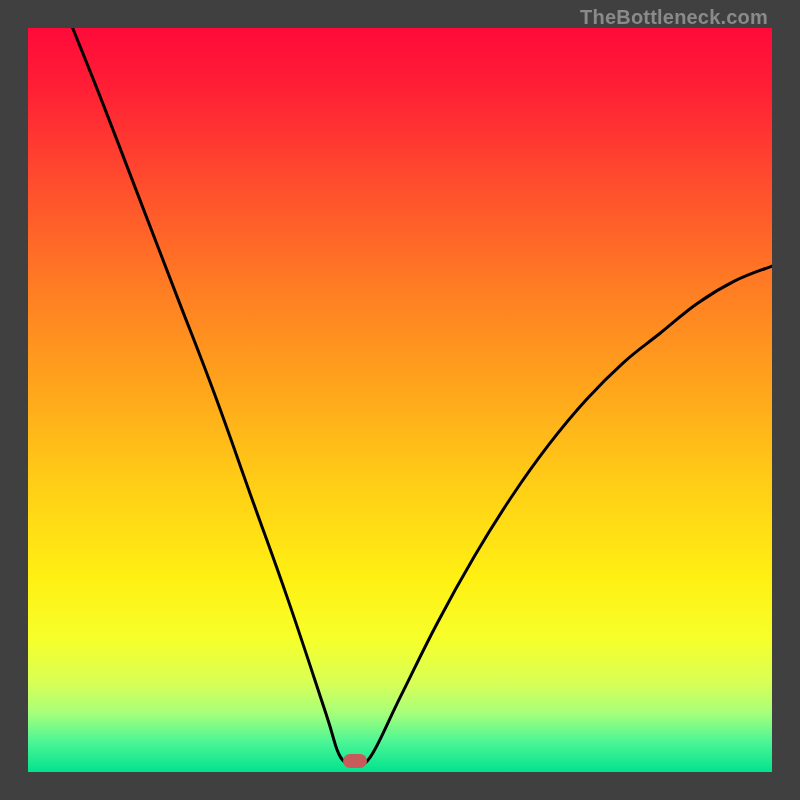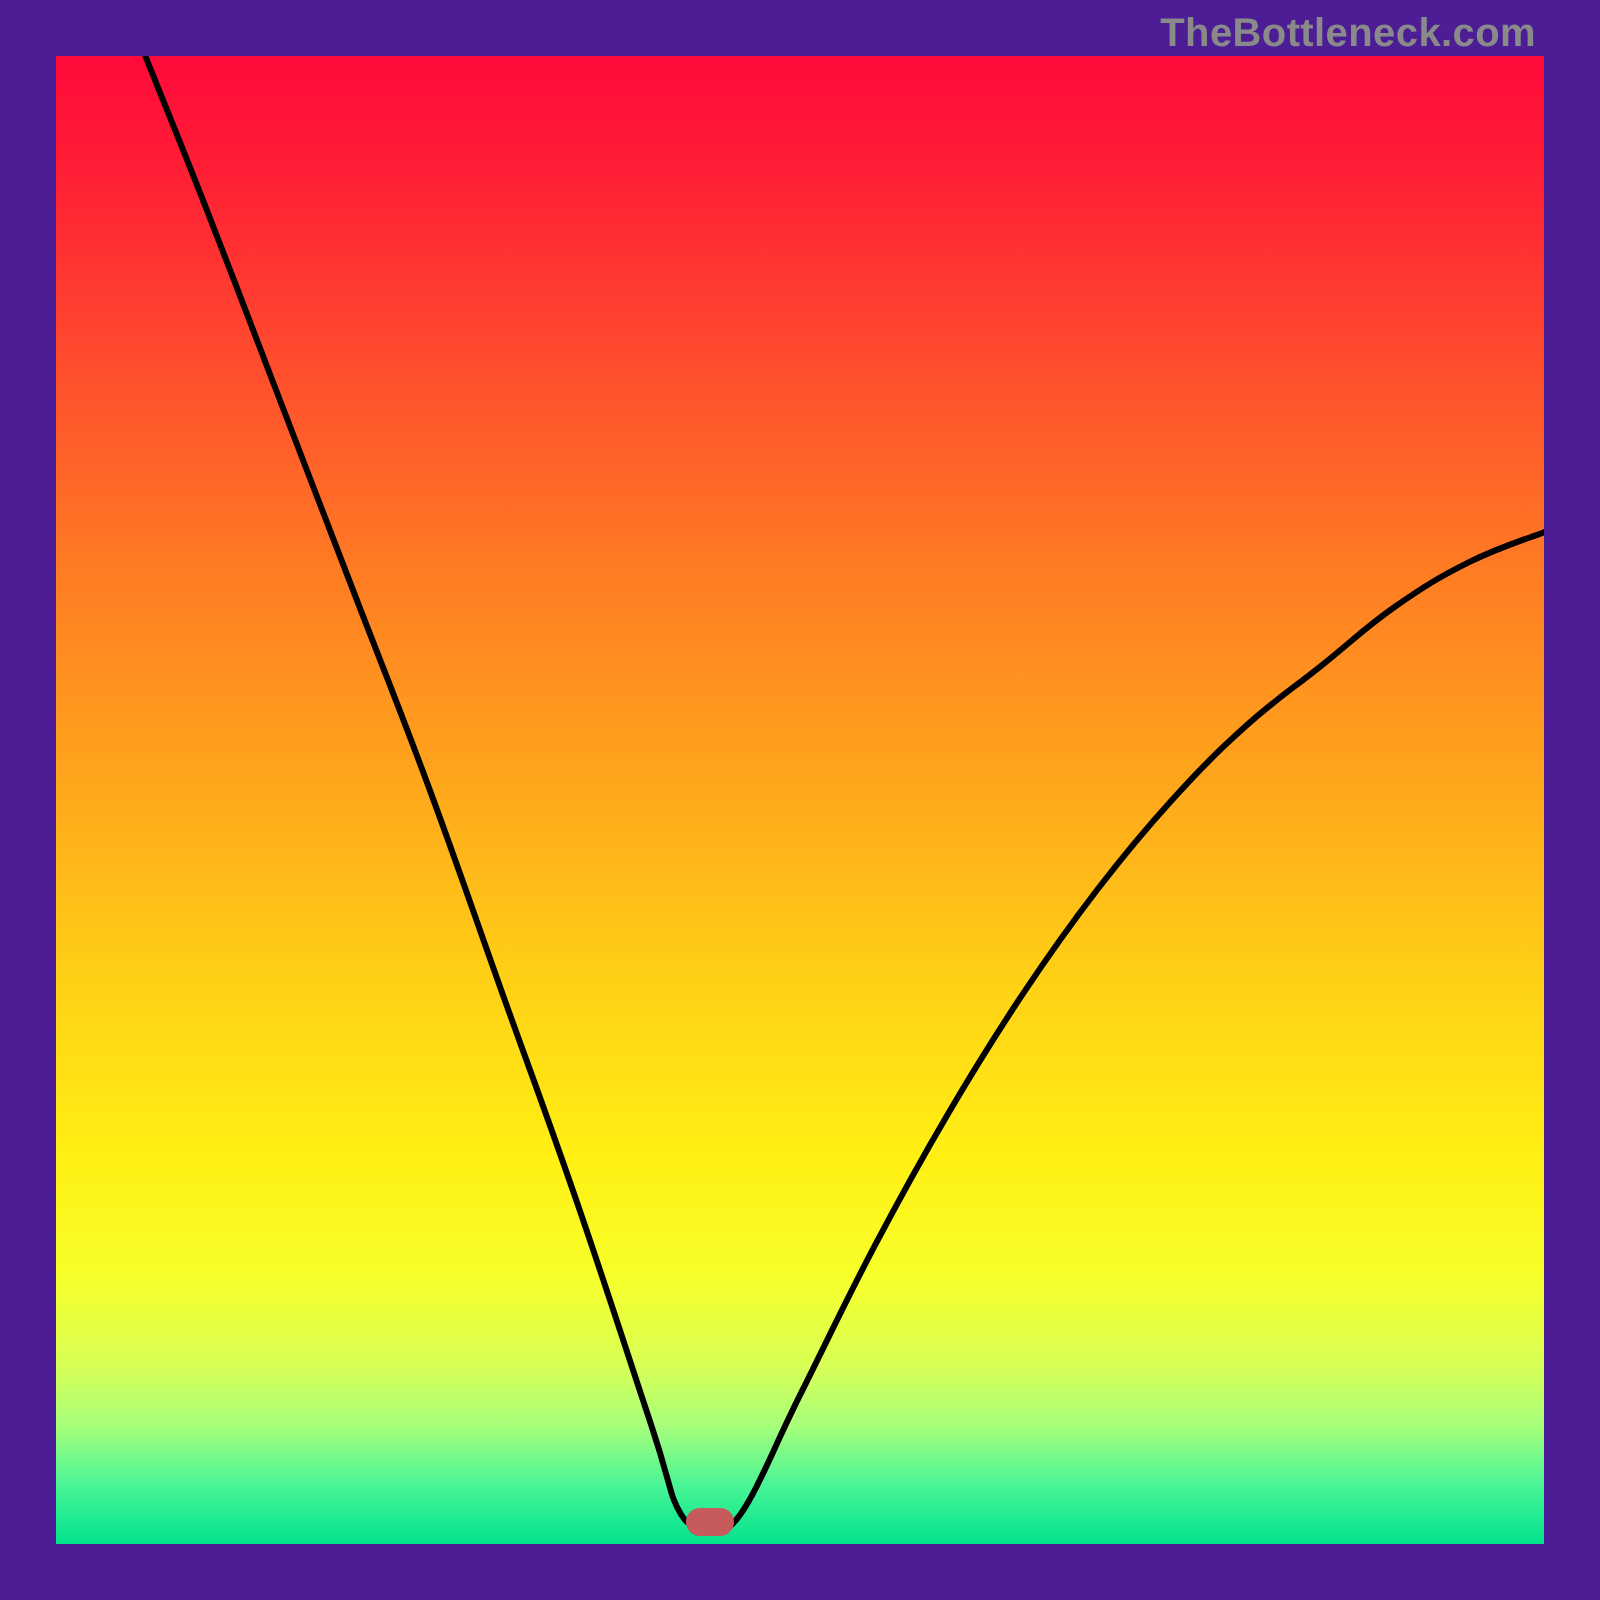--- a/index.html
+++ b/index.html
@@ -9,21 +9,21 @@
     height: 800px;
     background: #000;
     overflow: hidden;
   }
   .frame {
     position: absolute;
     left: 0;
     top: 0;
     width: 800px;
     height: 800px;
-    background: #4c1d95;
+    background: #404040;
   }
   .plot {
     position: absolute;
     left: 28px;
     top: 28px;
     width: 744px;
     height: 744px;
     overflow: hidden;
   }
   .gradient {

